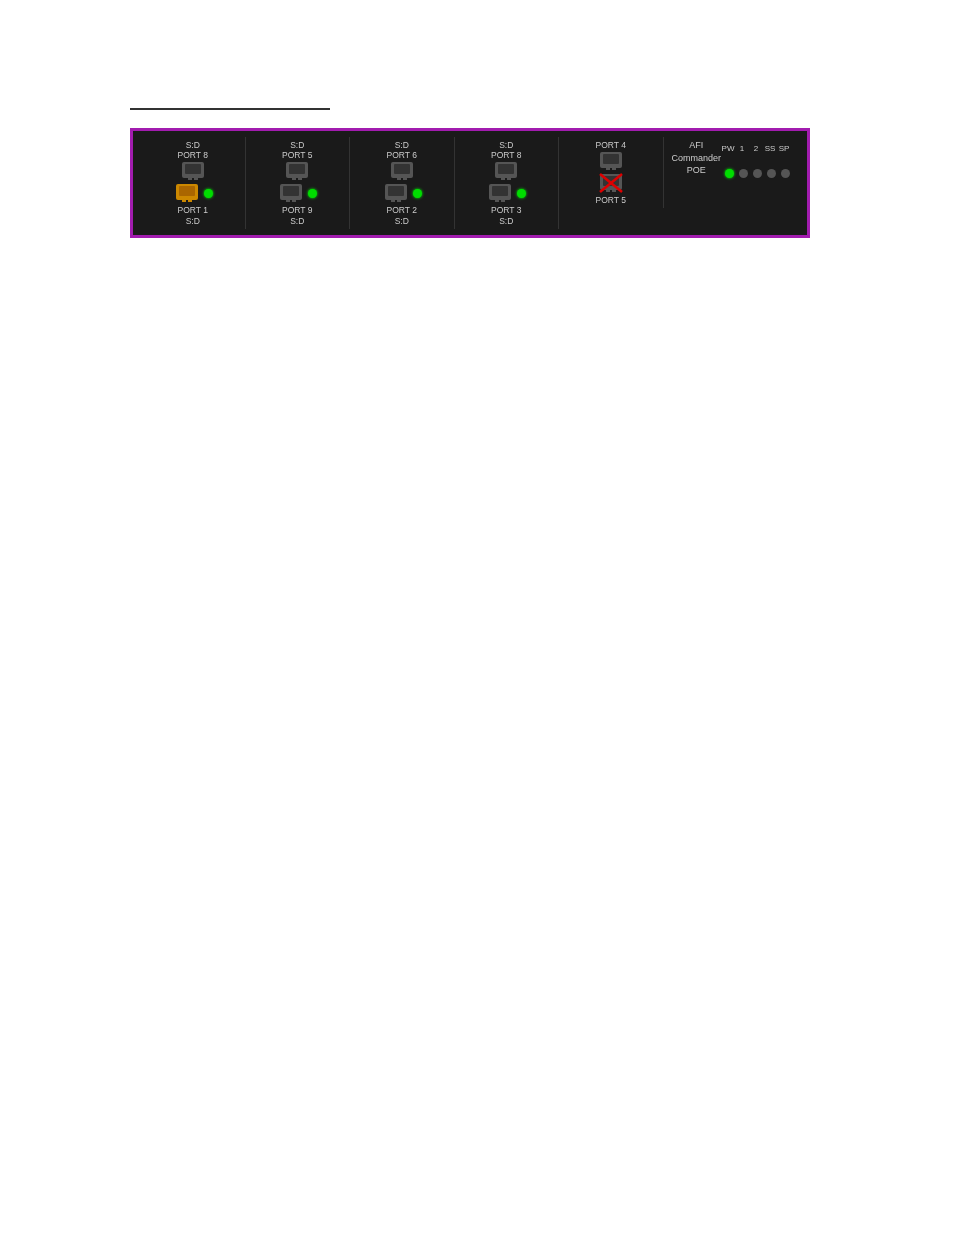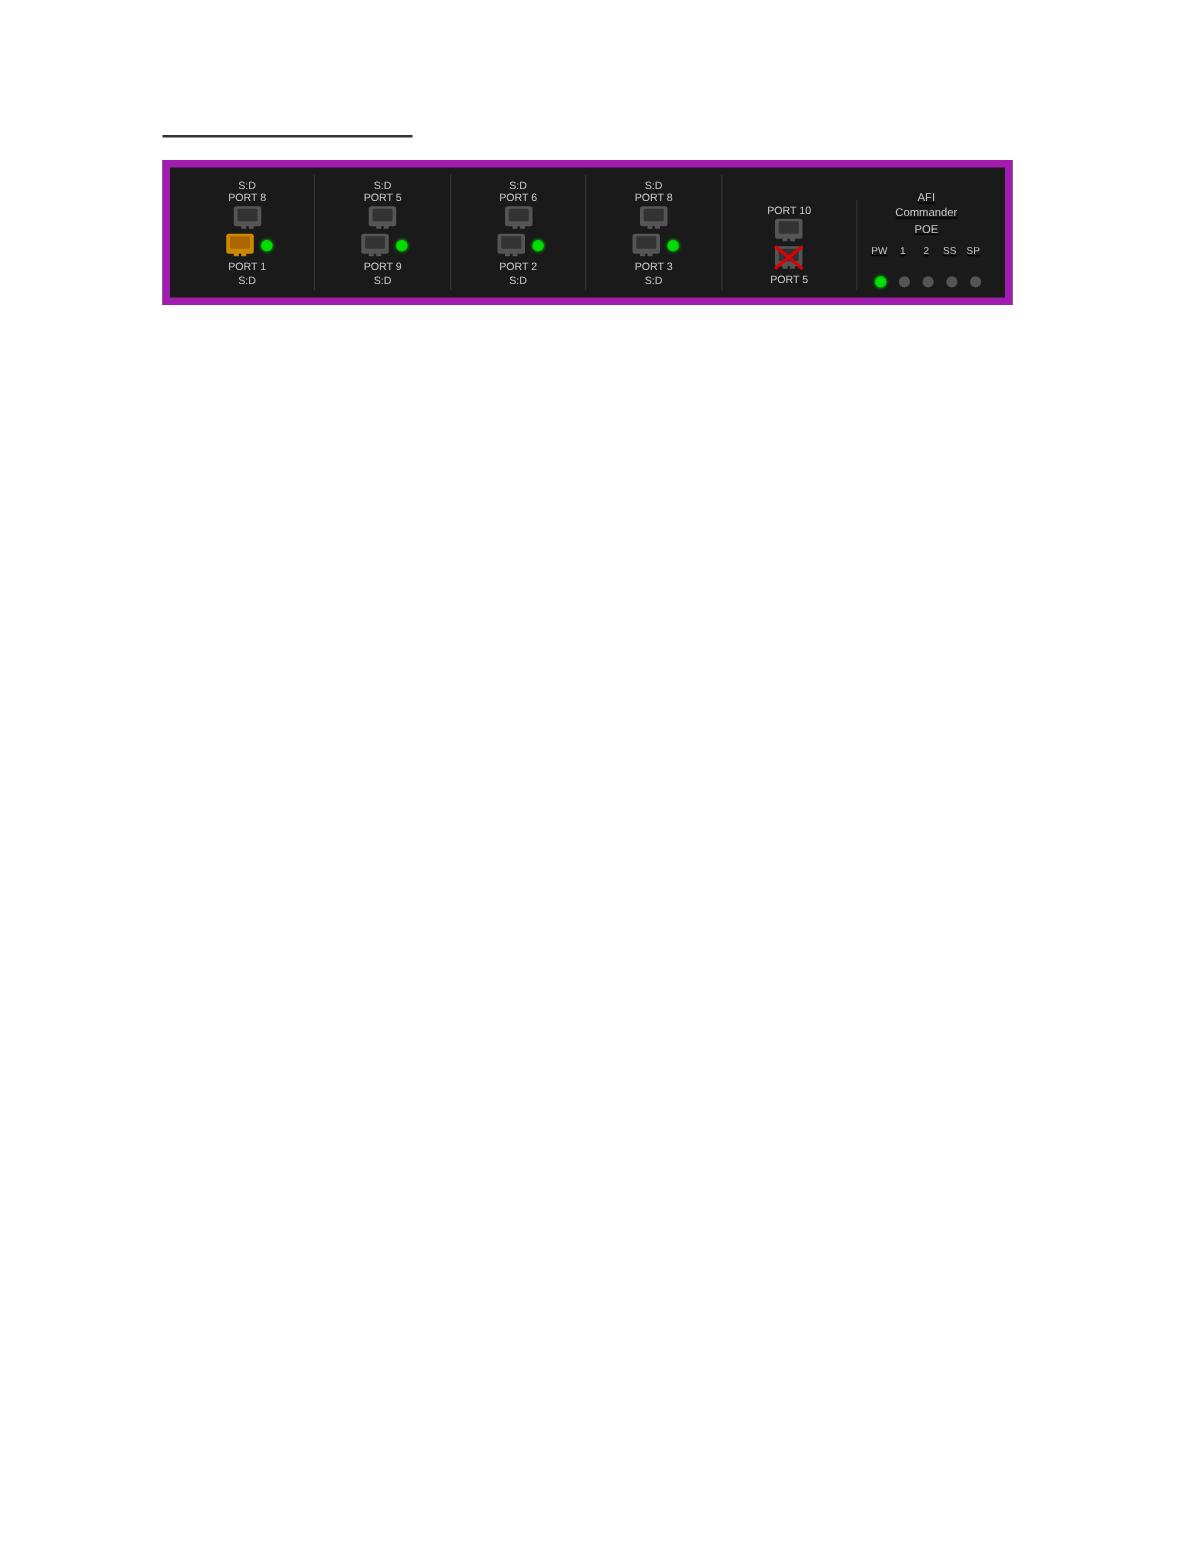--- a/index.html
+++ b/index.html
@@ -19,25 +19,25 @@
       height: 2px;
       background: #333;
     }
 
     .device-panel {
       position: absolute;
       top: 128px;
       left: 130px;
       width: 680px;
       background: #1a1a1a;
-      border: 6px solid #a21caf;
+      border: 3px solid #a21caf;
       padding: 6px 8px;
       display: flex;
       flex-direction: row;
-      align-items: flex-end;
+      align-items: flex-start;
     }
 
     
     .connector {
       width: 28px;
       height: 22px;
       position: relative;
     }
 
     .connector svg {
@@ -64,25 +64,24 @@
     .bottom-port-row {
       display: flex;
       flex-direction: row;
       align-items: center;
       justify-content: center;
     }
 
     
     .afi-section {
       display: flex;
-      flex-direction: column;
+      flex-direction: row;
       align-items: center;
       padding: 2px 8px;
       min-width: 110px;
-      text-decoration: underline;
     }
 
     .afi-title {
       color: #cccccc;
       font-size: 9px;
       text-align: center;
       line-height: 1.4;
       margin-bottom: 6px;
     }
 
@@ -287,21 +286,21 @@
         </div>
         <div class="led led-green"></div>
       </div>
       <div class="port-name-bottom">PORT 3</div>
       <div class="sd-label">S:D</div>
     </div>
   </div>
 
   <div class="port-column">
     <div class="top-area">
-      <div class="port-name-top">PORT 10</div>
+      <div class="port-name-top">PORT 4</div>
       <div class="connector">
         <svg viewBox="0 0 28 22" xmlns="http://www.w3.org/2000/svg">
           <rect x="3" y="2" width="22" height="16" rx="2" fill="#555"></rect>
           <rect x="6" y="4" width="16" height="10" rx="1" fill="#333"></rect>
           <rect x="9" y="16" width="4" height="4" fill="#555"></rect>
           <rect x="15" y="16" width="4" height="4" fill="#555"></rect>
         </svg>
       </div>
     </div>
     <div class="bottom-area">

